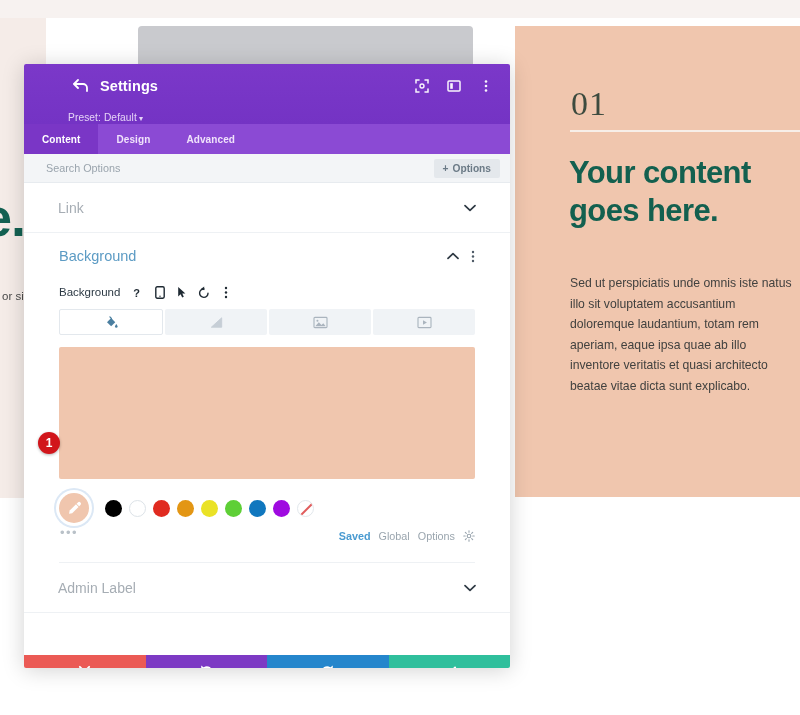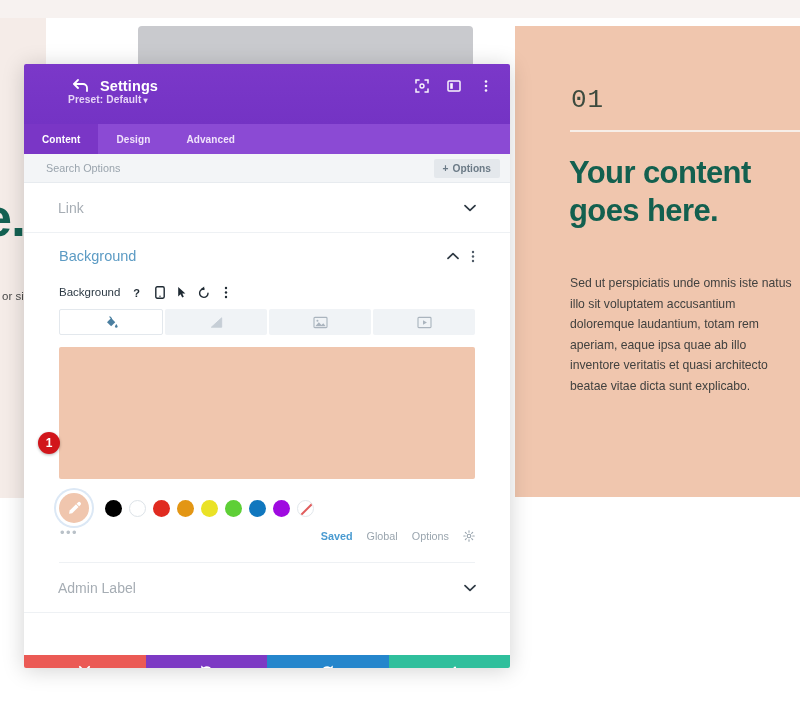--- a/index.html
+++ b/index.html
@@ -83,24 +83,24 @@
   
   .bd-right-panel {
     position: absolute;
     left: 515px; top: 26px;
     width: 285px; height: 471px;
     background: #f0c6ae;
   }
   .rp-number {
     position: absolute;
     left: 56px; top: 59px;
-    font-size: 26px;
+    font-size: 34px;
     color: #3d4b3f;
     letter-spacing: 1px;
-    font-family: Liberation Mono, monospace;
+    font-family: Liberation Serif, serif;
   }
   .rp-rule {
     position: absolute;
     left: 55px; top: 104px;
     width: 236px; height: 2px;
     background: #f7efe9;
   }
   .rp-heading {
     position: absolute;
     left: 54px; top: 128px;
@@ -167,24 +167,24 @@
     gap: 16px;
   }
   .hdr-ico {
     width: 16px; height: 16px;
     display: flex; align-items: center; justify-content: center;
     cursor: pointer;
     opacity: .95;
   }
   .m-preset {
     position: absolute;
-    left: 44px; top: 30px;
+    left: 44px; top: 48px;
     color: #e6d4f7;
     font-size: 10.2px;
-    font-weight: 700;
+    font-weight: 400;
     letter-spacing: 0.1px;
     cursor: pointer;
   }
   .m-preset .caret { font-size: 8px; margin-left: 2px; }
 
   
   .m-tabs {
     display: flex;
     background: #8b4ad4;
     height: 30px;
@@ -403,21 +403,21 @@
     font-size: 13px;
     letter-spacing: 1.5px;
     height: 14px;
     cursor: pointer;
   }
 
   .picker-links {
     display: flex;
     align-items: center;
     justify-content: flex-end;
-    gap: 14px;
+    gap: 8px;
     margin-top: -12px;
     height: 18px;
   }
   .plink {
     font-size: 10.8px;
     color: #9aa5ae;
     cursor: pointer;
   }
   .plink.active { color: #4a9bd1; font-weight: 700; }
   .gear-link { color: #9aa5ae; cursor: pointer; display:flex; align-items:center; }

